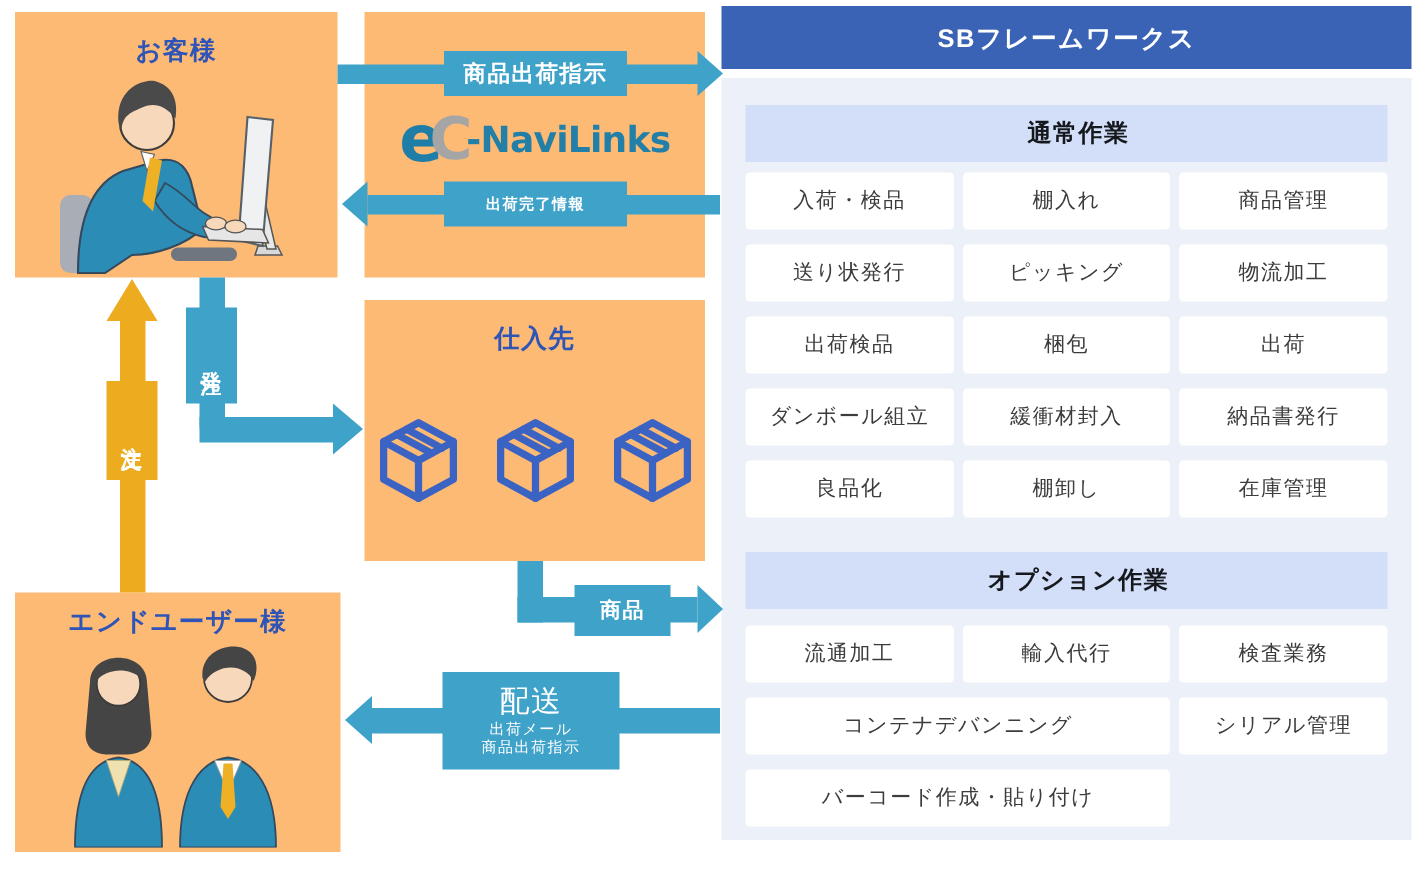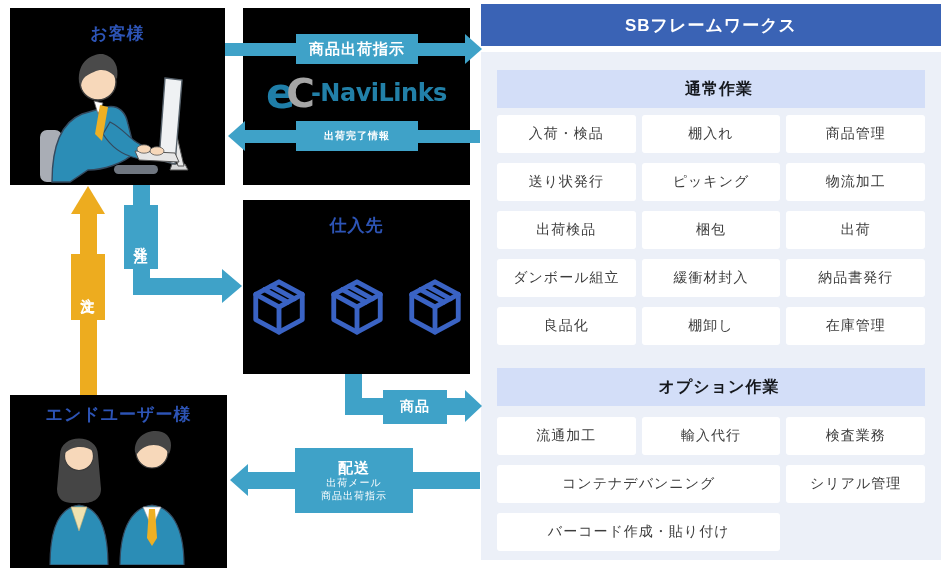--- a/index.html
+++ b/index.html
@@ -2,21 +2,21 @@
 <html><head>
 <meta charset="utf-8">
 <style>
   * { margin:0; padding:0; box-sizing:border-box; }
   html,body { background:#fff; }
   .stage {
     position:relative; width:950px; height:579px; background:#ffffff;
     font-family:"Liberation Sans","DejaVu Sans",sans-serif; overflow:hidden;
   }
   
-  .box { position:absolute; background:#000000; }
+  .box { position:absolute; background:#fdba74; }
   .box-customer { left:10px; top:8px; width:215px; height:177px; }
   .box-midpanel { left:243px; top:8px; width:227px; height:177px; }
   .box-supplier { left:243px; top:200px; width:227px; height:174px; }
   .box-enduser  { left:10px; top:395px; width:217px; height:173px; }
   .box-title {
     text-align:center; font-weight:bold; font-size:17px; color:#2d54b6;
     padding-top:14px; letter-spacing:1px;
   }
   .box-enduser .box-title { padding-top:8px; }
   
@@ -73,21 +73,21 @@
               writing-mode:vertical-rl; text-orientation:upright; }
   
   .a5-vshaft { left:345px; top:374px; width:17px; height:41px; }
   .a5-hshaft { left:345px; top:398px; width:120px; height:17px; }
   .a5-head   { left:465px; top:390px; border-left:17px solid #3fa2c8; border-top:16px solid transparent; border-bottom:16px solid transparent; }
   .a5-label  { left:383px; top:390px; width:64px; height:34px; font-size:14px; }
   
   .a6-shaft { left:248px; top:472px; width:232px; height:17px; }
   .a6-head  { left:230px; top:464px; border-right:18px solid #3fa2c8; border-top:16px solid transparent; border-bottom:16px solid transparent; }
   .a6-label { left:295px; top:448px; width:118px; height:65px; flex-direction:column; line-height:1.25; }
-  .a6-title { font-size:15px; font-weight:bold; }
+  .a6-title { font-size:20px; font-weight:normal; }
   .a6-sub   { font-size:10px; font-weight:normal; }
   
   .logo {
     position:absolute; left:243px; top:70px; width:227px; height:46px;
     display:flex; align-items:center; justify-content:center;
   }
   .logo-e { font-family:"DejaVu Sans",sans-serif; font-size:43px; font-weight:bold; color:#1f7ea8; line-height:1; }
   .logo-c { font-family:"DejaVu Sans",sans-serif; font-size:39px; font-weight:bold; color:#a5a5a5; line-height:1; margin-left:-9px; }
   .logo-suffix { font-family:"DejaVu Sans",sans-serif; font-size:24px; font-weight:bold; color:#2280a8; margin-left:-4px; letter-spacing:-0.5px; }
   

